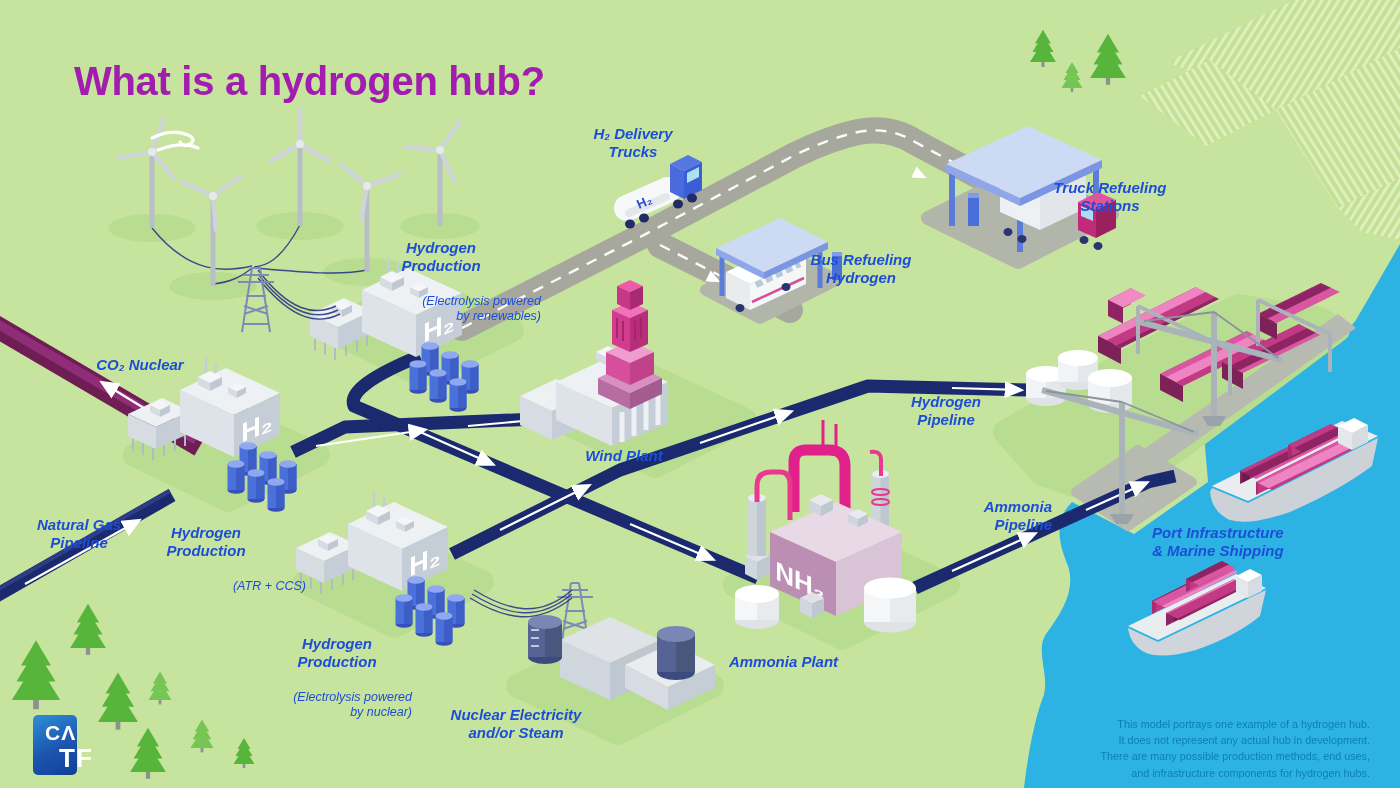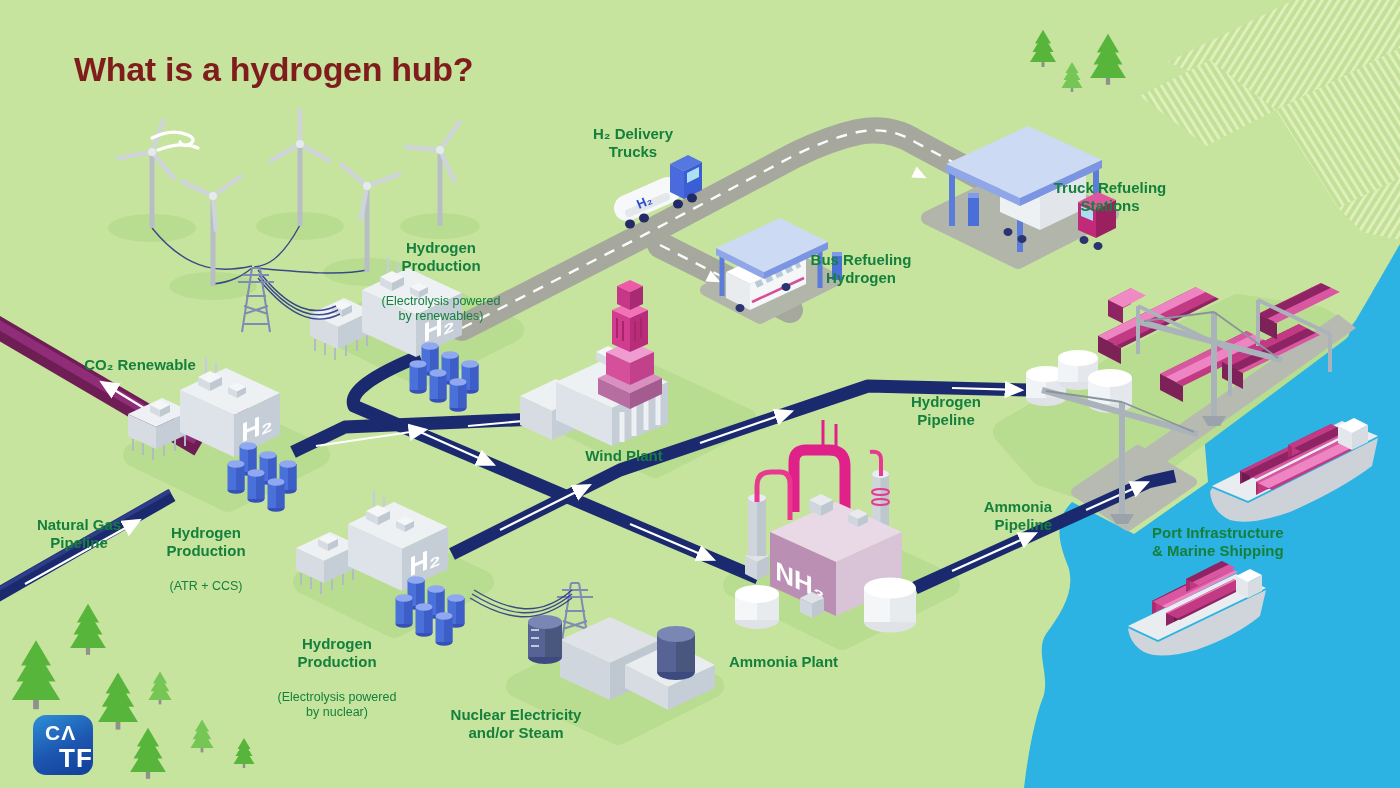--- a/index.html
+++ b/index.html
@@ -1,28 +1,28 @@
 <!DOCTYPE html>
 <html><head>
 <meta charset="utf-8">
 <style>
   html,body{margin:0;padding:0;background:#fff;}
   .stage{position:relative;width:1400px;height:788px;overflow:hidden;background:#c7e49e;
          font-family:"Liberation Sans",sans-serif;}
   .stage svg.art{position:absolute;left:0;top:0;}
-  .title{position:absolute;left:74px;top:50px;font-size:34px;font-weight:bold;
-         color:#7f1d1d;letter-spacing:-.3px;}
-  .lbl{position:absolute;color:#15803d;text-align:center;white-space:pre-line;}
+  .title{position:absolute;left:74px;top:59px;font-size:40px;font-weight:bold;
+         color:#a21caf;letter-spacing:-.3px;}
+  .lbl{position:absolute;color:#1d4ed8;text-align:center;white-space:pre-line;font-style:italic;}
   .lbl .t{font-weight:bold;font-size:15px;line-height:1.2;}
-  .lbl .sub{font-weight:normal;font-size:12.5px;line-height:1.18;margin-top:1px;}
+  .lbl .sub{font-weight:normal;font-size:12.5px;line-height:1.18;margin-top:1px;text-align:right;}
   .lbl.single{font-weight:bold;font-size:15px;line-height:1.2;}
   .lbl.leftal{text-align:left;}
   .disclaimer{position:absolute;right:30px;top:716px;width:310px;text-align:right;
               color:#0c7fb6;font-size:10.8px;line-height:1.5;white-space:pre-line;}
-  .logo{position:absolute;left:33px;top:715px;width:60px;height:60px;border-radius:13px;
+  .logo{position:absolute;left:33px;top:715px;width:44px;height:60px;border-radius:5px;
         background:linear-gradient(155deg,#2f8fd6 0%,#1c55b0 55%,#123f97 100%);
         color:#fff;font-weight:bold;}
   .logo .l1{position:absolute;left:12px;top:6px;font-size:21px;letter-spacing:1px;}
   .logo .l2{position:absolute;left:26px;top:28px;font-size:26px;letter-spacing:1px;}
   .mark{font-family:"Liberation Sans",sans-serif;font-weight:bold;fill:#fff;}
 </style>
 </head>
 <body>
 
 <div class="stage">
@@ -493,21 +493,21 @@
 <div class="title">What is a hydrogen hub?</div>
 
 
 <div class="lbl" style="left:341px;top:221px;width:200px;">
   <div class="t">Hydrogen
 Production</div>
   <div class="sub">(Electrolysis powered
 by renewables)</div>
 </div>
 
-<div class="lbl single" style="left:60px;top:356px;width:160px;">CO₂ Renewable</div>
+<div class="lbl single" style="left:60px;top:356px;width:160px;">CO₂ Nuclear</div>
 
 <div class="lbl single" style="left:6px;top:477px;width:146px;margin-top:39px;">Natural Gas
 Pipeline</div>
 
 <div class="lbl" style="left:106px;top:506px;width:200px;">
   <div class="t">Hydrogen
 Production</div>
   <div class="sub">(ATR + CCS)</div>
 </div>
 
@@ -536,19 +536,23 @@
 Pipeline</div>
 
 <div class="lbl single" style="left:912px;top:498px;width:140px;text-align:right;">Ammonia
 Pipeline</div>
 
 <div class="lbl single" style="left:706px;top:621px;width:155px;margin-top:32px;">Ammonia Plant</div>
 
 <div class="lbl single leftal" style="left:1152px;top:524px;width:250px;">Port Infrastructure
 &amp; Marine Shipping</div>
 
+<div class="disclaimer">This model portrays one example of a hydrogen hub.
+It does not represent any actual hub in development.
+There are many possible production methods, end uses,
+and infrastructure components for hydrogen hubs.</div>
 
 <div class="logo">
   <span class="l1">CΛ</span>
   <span class="l2">TF</span>
 </div>
 
 </div>
 
 </body></html>

